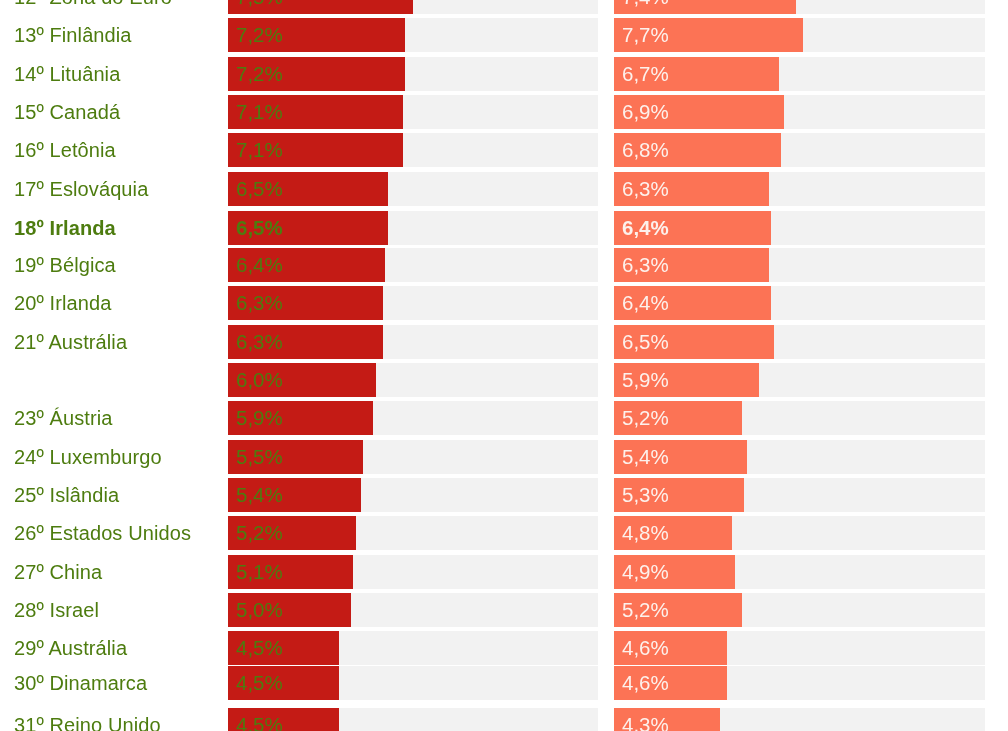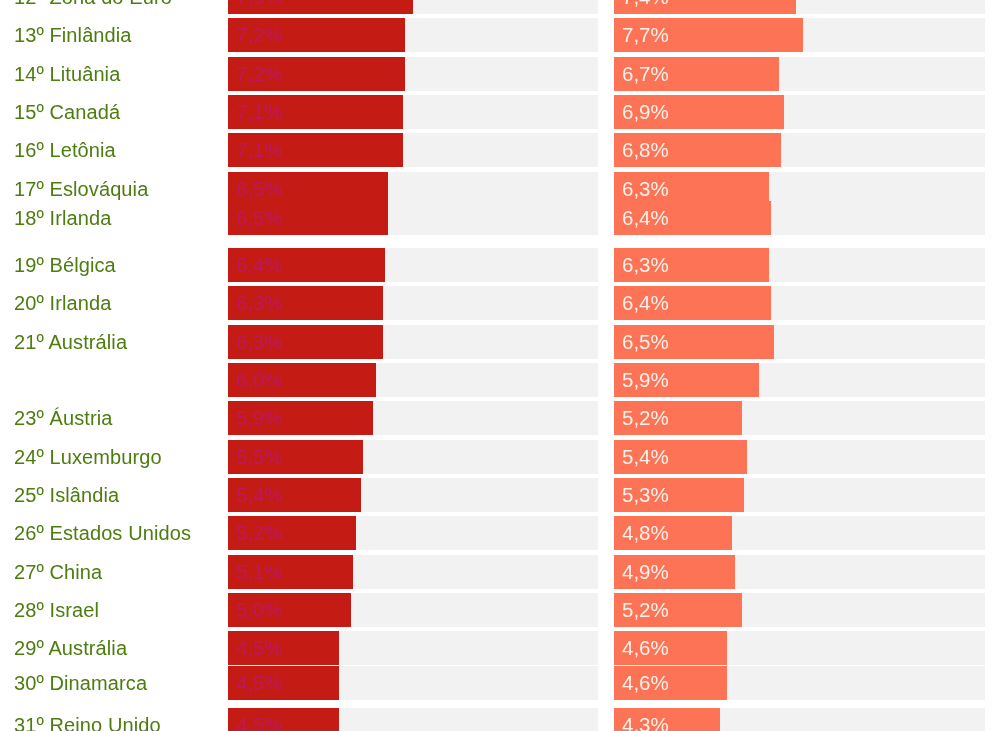--- a/index.html
+++ b/index.html
@@ -58,21 +58,21 @@
   }
   .bar-left  { left: 228px; background: #c41b15; }
   .bar-right { left: 614px; background: #fc7355; }
 
   .bar-value {
     position: absolute;
     top: 0;
     height: 34px;
     line-height: 34px;
     font-size: 20.5px;
-    color: #be185d;
+    color: #4d7c0f;
     white-space: nowrap;
     pointer-events: none;
   }
   .value-left  { left: 236px; }
   .value-right { left: 622px; color: #fdf1ec; }
 </style>
 </head>
 <body>
 
 <div id="chart-root">
@@ -123,21 +123,21 @@
     </div>
     <div class="rank-row" style="top: 172px;">
       <div class="row-label">17º Eslováquia</div>
       <div class="track track-left"></div>
       <div class="bar bar-left" style="width: 159.9px;"></div>
       <div class="bar-value value-left">6,5%</div>
       <div class="track track-right"></div>
       <div class="bar bar-right" style="width: 154.98px;"></div>
       <div class="bar-value value-right">6,3%</div>
     </div>
-    <div class="rank-row" style="top: 201px;">
+    <div class="rank-row" style="top: 211px; font-weight: bold;">
       <div class="row-label">18º Irlanda</div>
       <div class="track track-left"></div>
       <div class="bar bar-left" style="width: 159.9px;"></div>
       <div class="bar-value value-left">6,5%</div>
       <div class="track track-right"></div>
       <div class="bar bar-right" style="width: 157.44px;"></div>
       <div class="bar-value value-right">6,4%</div>
     </div>
     <div class="rank-row" style="top: 248.1px;">
       <div class="row-label">19º Bélgica</div>

